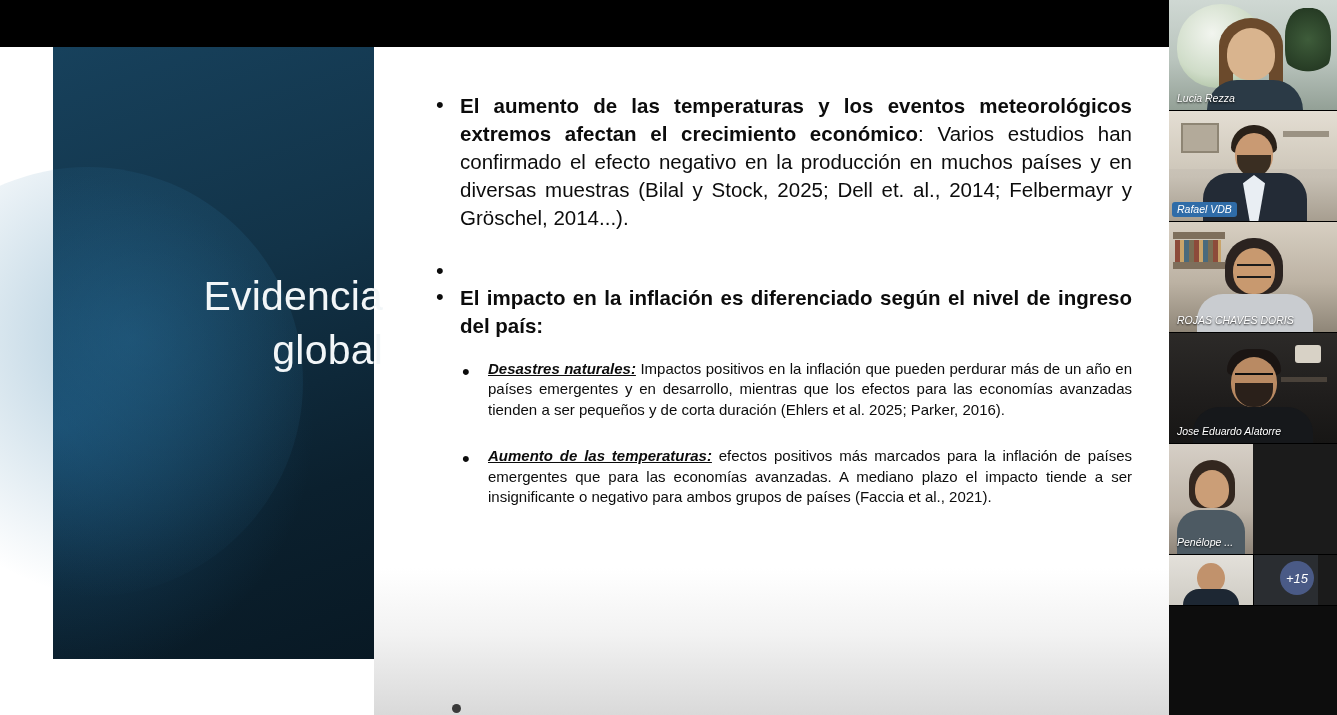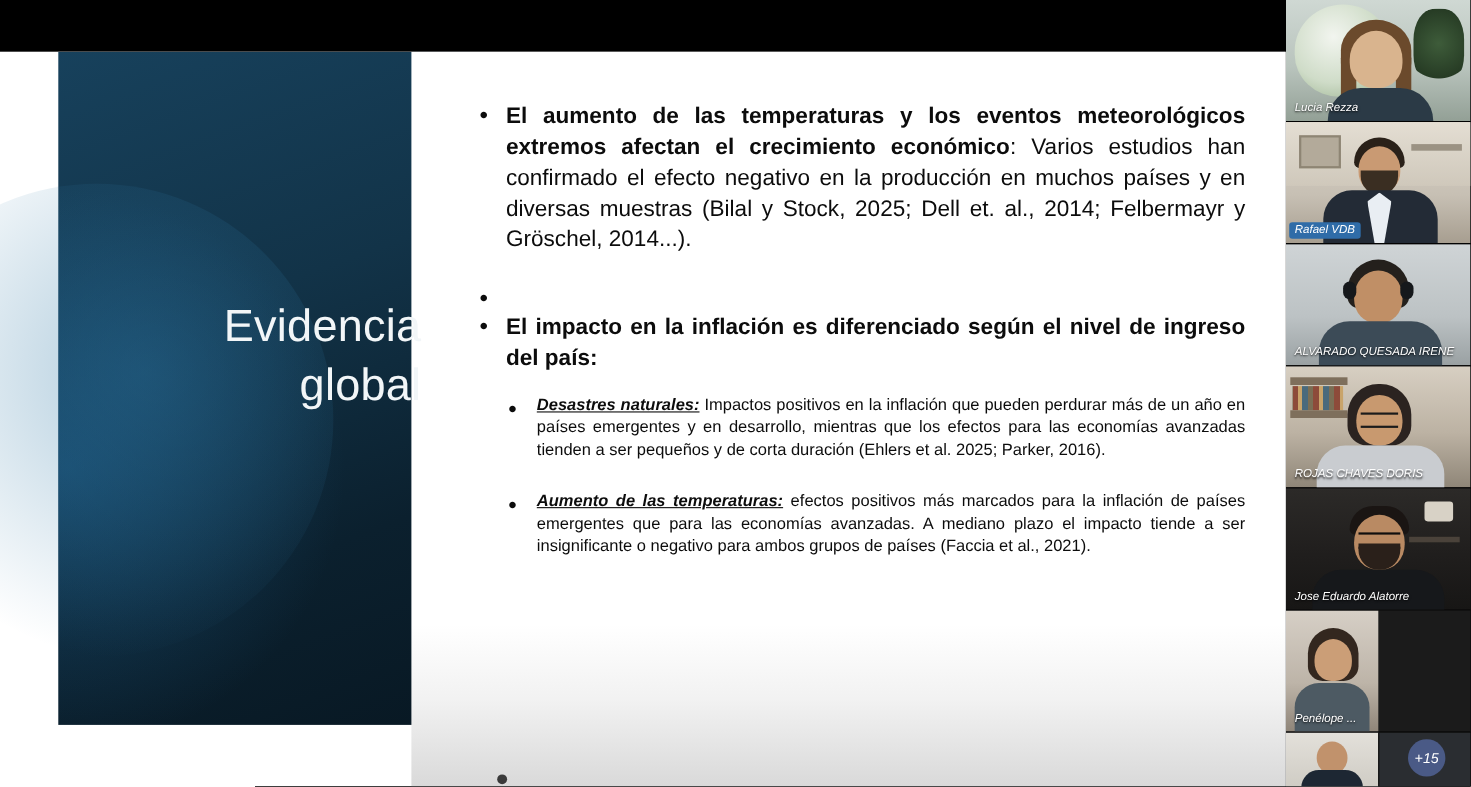--- a/index.html
+++ b/index.html
@@ -264,21 +264,21 @@
   .h2 .head { position:absolute; left:26px; top:26px; width:34px; height:38px; border-radius:50% 50% 45% 45%; background:#cb9e77; }
   .h2 .hair { position:absolute; left:20px; top:16px; width:46px; height:48px; border-radius:24px 24px 14px 14px; background:#33271f; }
   .h2 .body { position:absolute; left:8px; top:66px; width:68px; height:46px; border-radius:22px 22px 0 0; background:#4d5a63; }
   .half .name { position:absolute; left:3px; bottom:4px; max-width:78px; font-size:10.5px; color:#fff; background:transparent; text-shadow:0 1px 2px rgba(0,0,0,0.9); }
 
   
   .tile.partial { height: 50px; }
   .p1 { position:relative; width:84px; height:50px; background: linear-gradient(180deg,#e3e0da 0%,#cfccc4 100%); overflow:hidden; border-right:1px solid #000; }
   .p1 .head { position:absolute; left:28px; top:8px; width:28px; height:30px; border-radius:50%; background:#c1926c; }
   .p1 .body { position:absolute; left:14px; top:34px; width:56px; height:22px; border-radius:16px 16px 0 0; background:#1d2733; }
-  .p2 { position:relative; width:83px; height:50px; background:#2a2d31; overflow:hidden; }
+  .p2 { position:relative; width:64px; height:50px; background:#2a2d31; overflow:hidden; }
   .p2 .circle { position:absolute; left:26px; top:6px; width:34px; height:34px; border-radius:50%; background:#4a5a86; color:#fff; font-size:13px; display:flex; align-items:center; justify-content:center; }
 
   .top-bar {
     position: absolute;
     left: 0; top: 0;
     width: 1169px; height: 47px;
     background: #000;
   }
 </style>
 </head>
@@ -350,30 +350,20 @@
           <div class="shelf"></div>
         <div class="hair"></div>
           <div class="head"></div>
           <div class="beard"></div>
         <div class="body"></div>
           <div class="shirt"></div>
       </div>
       <div class="name badge-blue">Rafael VDB</div>
     </div>
 
-    <div class="tile">
-      <div class="scene s3">
-        <div class="hair"></div>
-          <div class="head"></div>
-        <div class="hs1"></div>
-          <div class="hs2"></div>
-          <div class="body"></div>
-      </div>
-      <div class="name plain">ALVARADO QUESADA IRENE</div>
-    </div>
 
     <div class="tile">
       <div class="scene s4">
         <div class="shelfA"></div>
           <div class="books"></div>
           <div class="shelfB"></div>
         <div class="hair"></div>
           <div class="head"></div>
           <div class="glasses"></div>
           <div class="body"></div>

